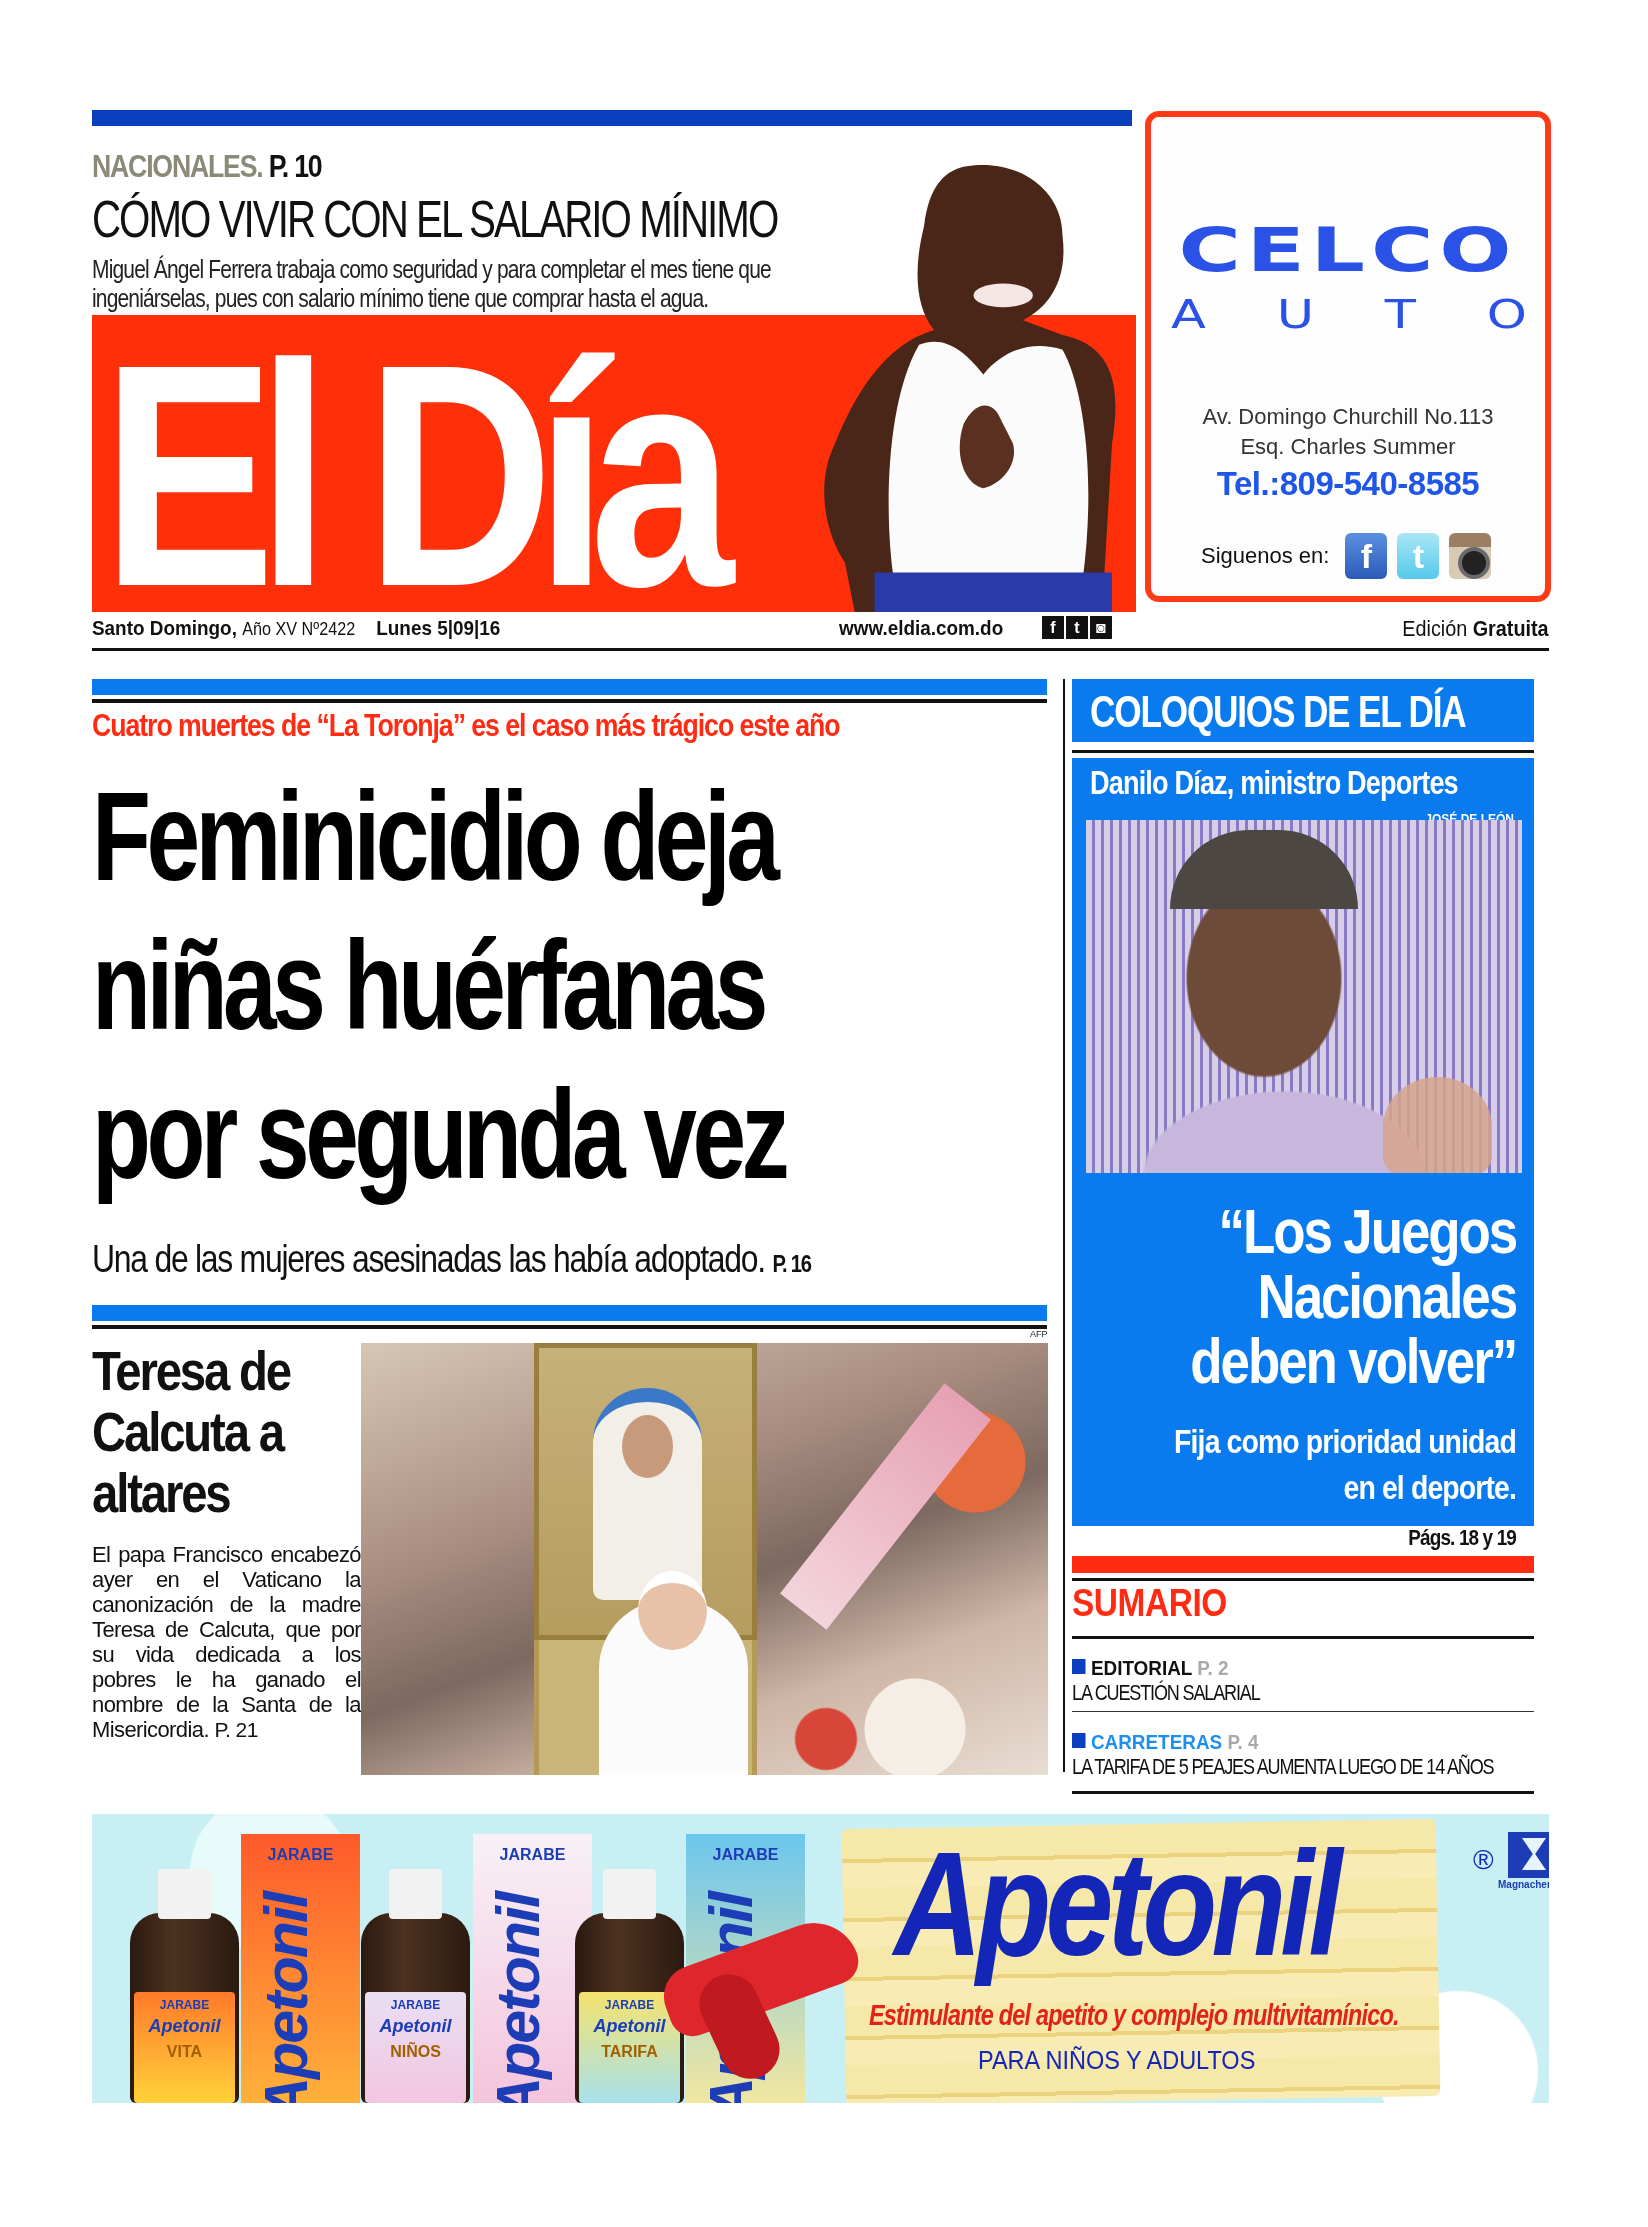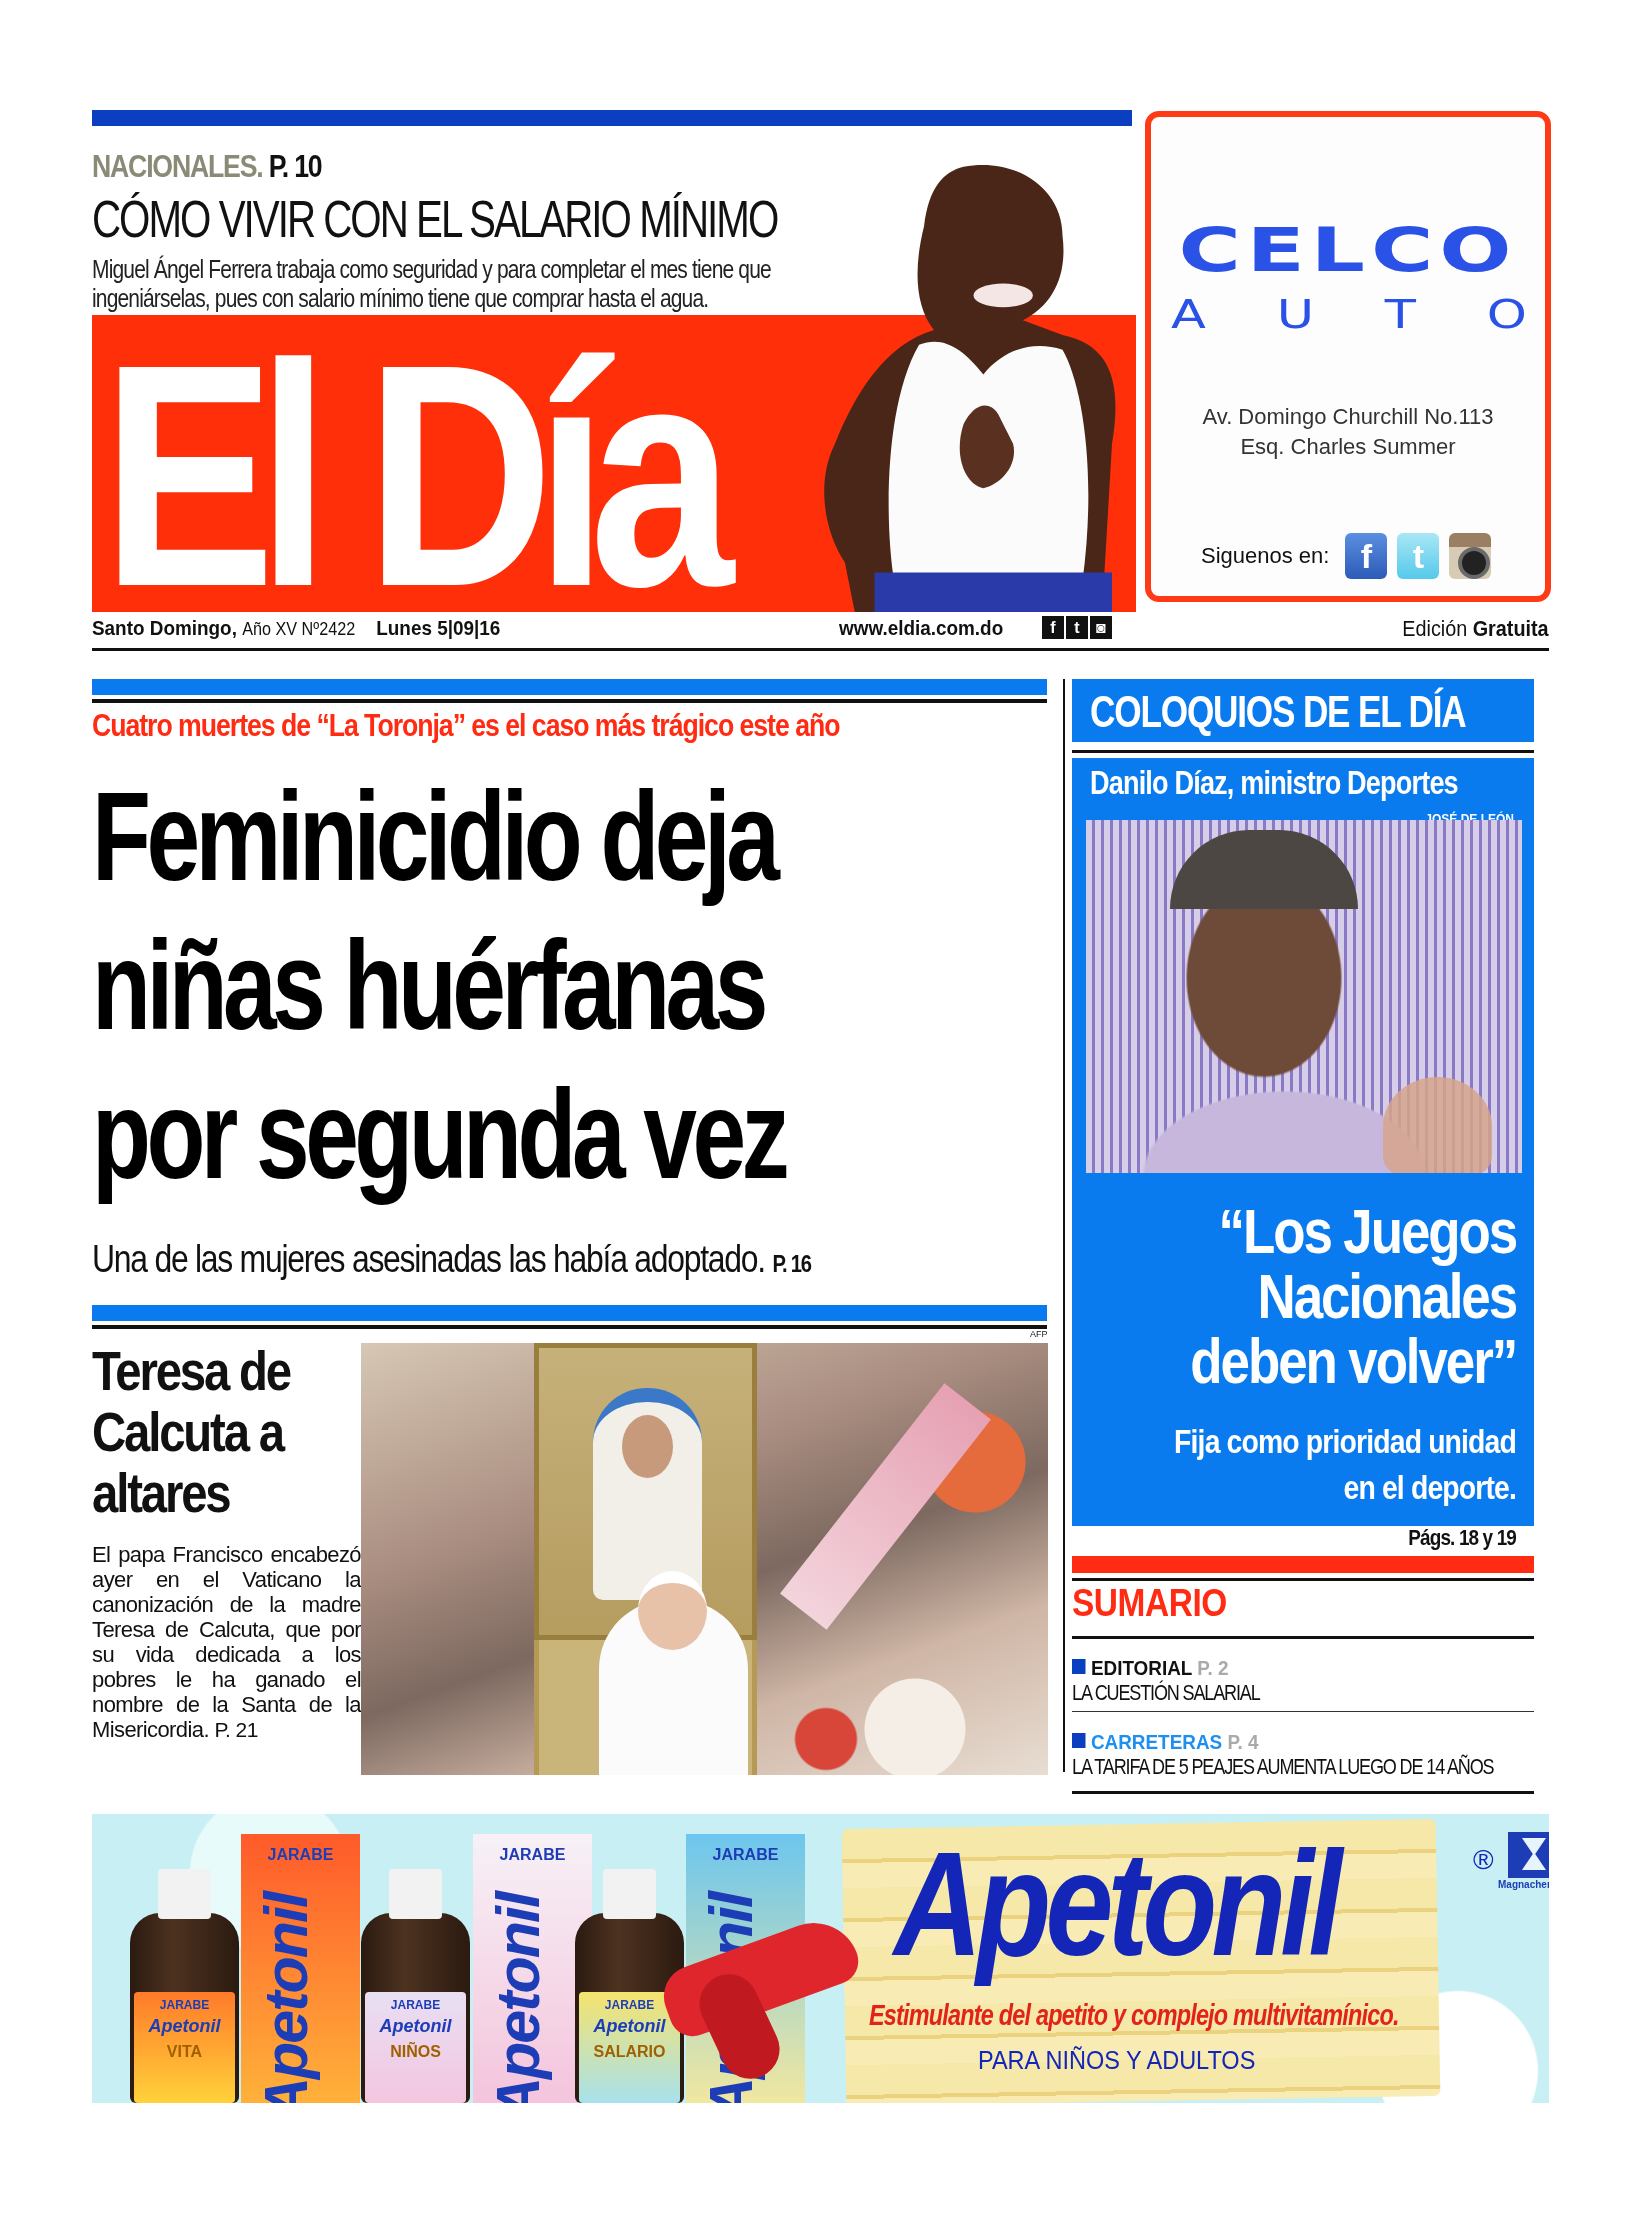--- a/index.html
+++ b/index.html
@@ -176,20 +176,21 @@
 <div id="celco-ad" class="abs">
   <div id="celco-name" class="abs">CELCO</div>
   <div id="celco-sub" class="abs">
     <span>A</span>
     <span>U</span>
     <span>T</span>
     <span>O</span>
   </div>
   <div id="celco-addr1" class="abs">Av. Domingo Churchill No.113</div>
   <div id="celco-addr2" class="abs">Esq. Charles Summer</div>
+  <div id="celco-tel" class="abs">Tel.:809-540-8585</div>
   <div id="celco-follow" class="abs">
     <span id="celco-follow-label">Siguenos en:</span>
     <span class="soc fb">f</span>
     <span class="soc tw">t</span>
     <span class="soc ig"></span>
   </div>
 </div>
 
 <div id="dateline" class="abs">
   <div id="dateline-left" class="abs cond">
@@ -308,21 +309,21 @@
       <div class="j">JARABE</div>
       <div class="b">Apetonil</div>
       <div class="v">NIÑOS</div>
     </div>
   </div>
   <div class="abs bottle" style="left:483px">
     <div class="cap"></div>
     <div class="lbl" style="background:linear-gradient(#f5e36e,#a8e1ec)">
       <div class="j">JARABE</div>
       <div class="b">Apetonil</div>
-      <div class="v">SALARIO</div>
+      <div class="v">TARIFA</div>
     </div>
   </div>
 
   <div id="ad-plane" class="abs">
     <div class="body"></div>
     <div class="wing"></div>
   </div>
 
   <div id="ad-brand" class="abs">Apetonil</div>
   <div id="ad-reg" class="abs">®</div>

